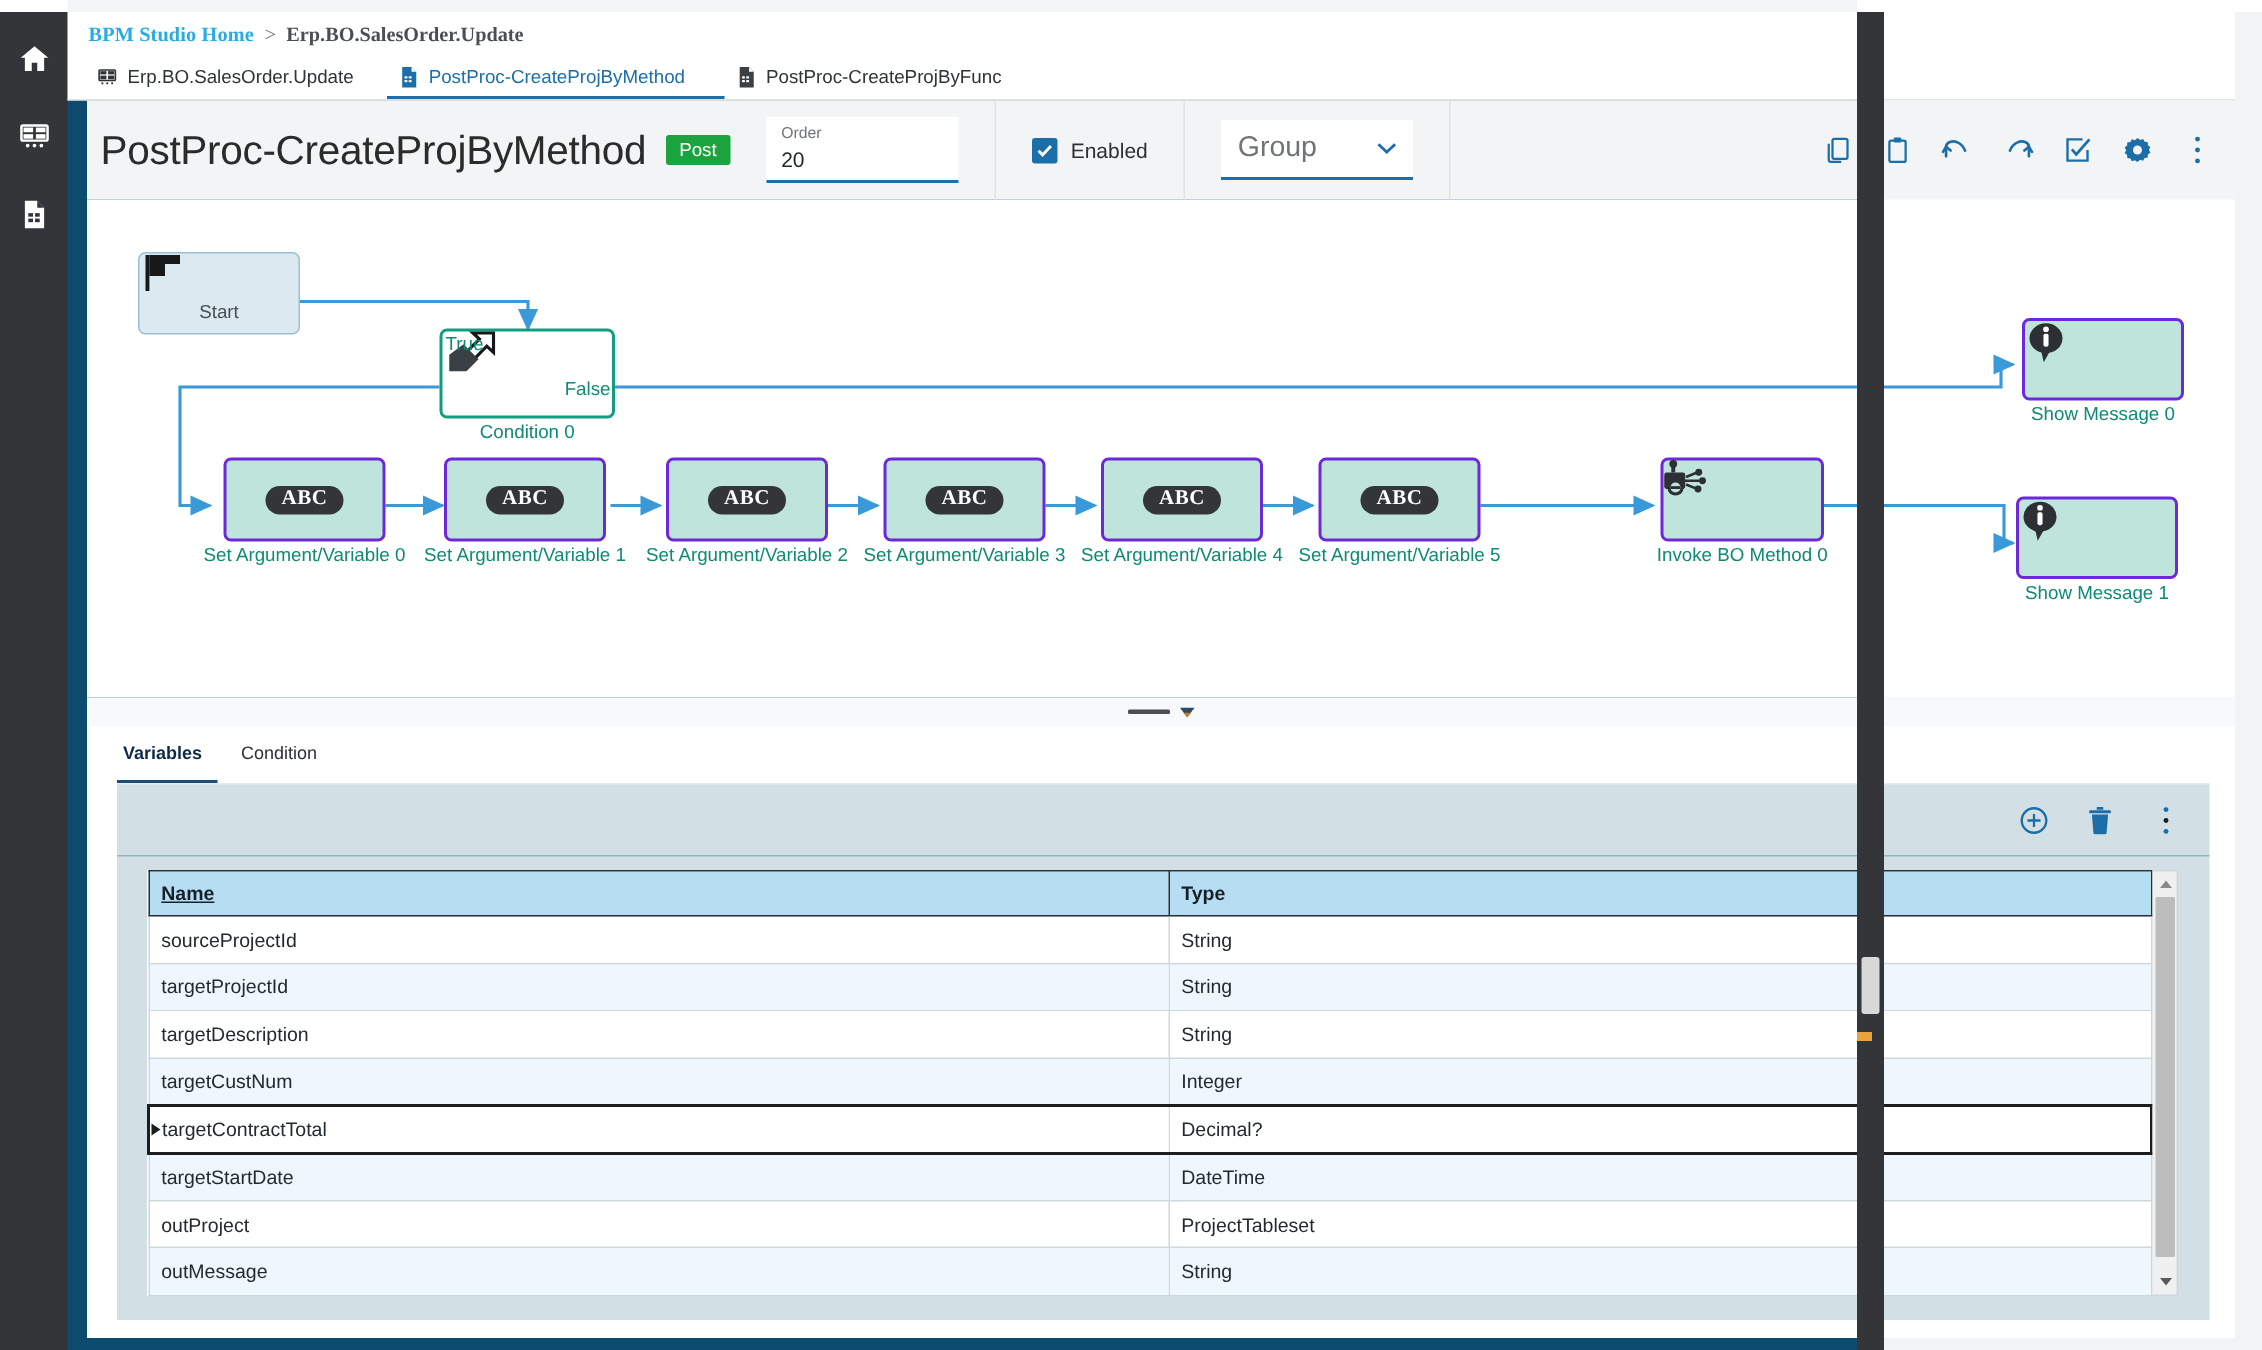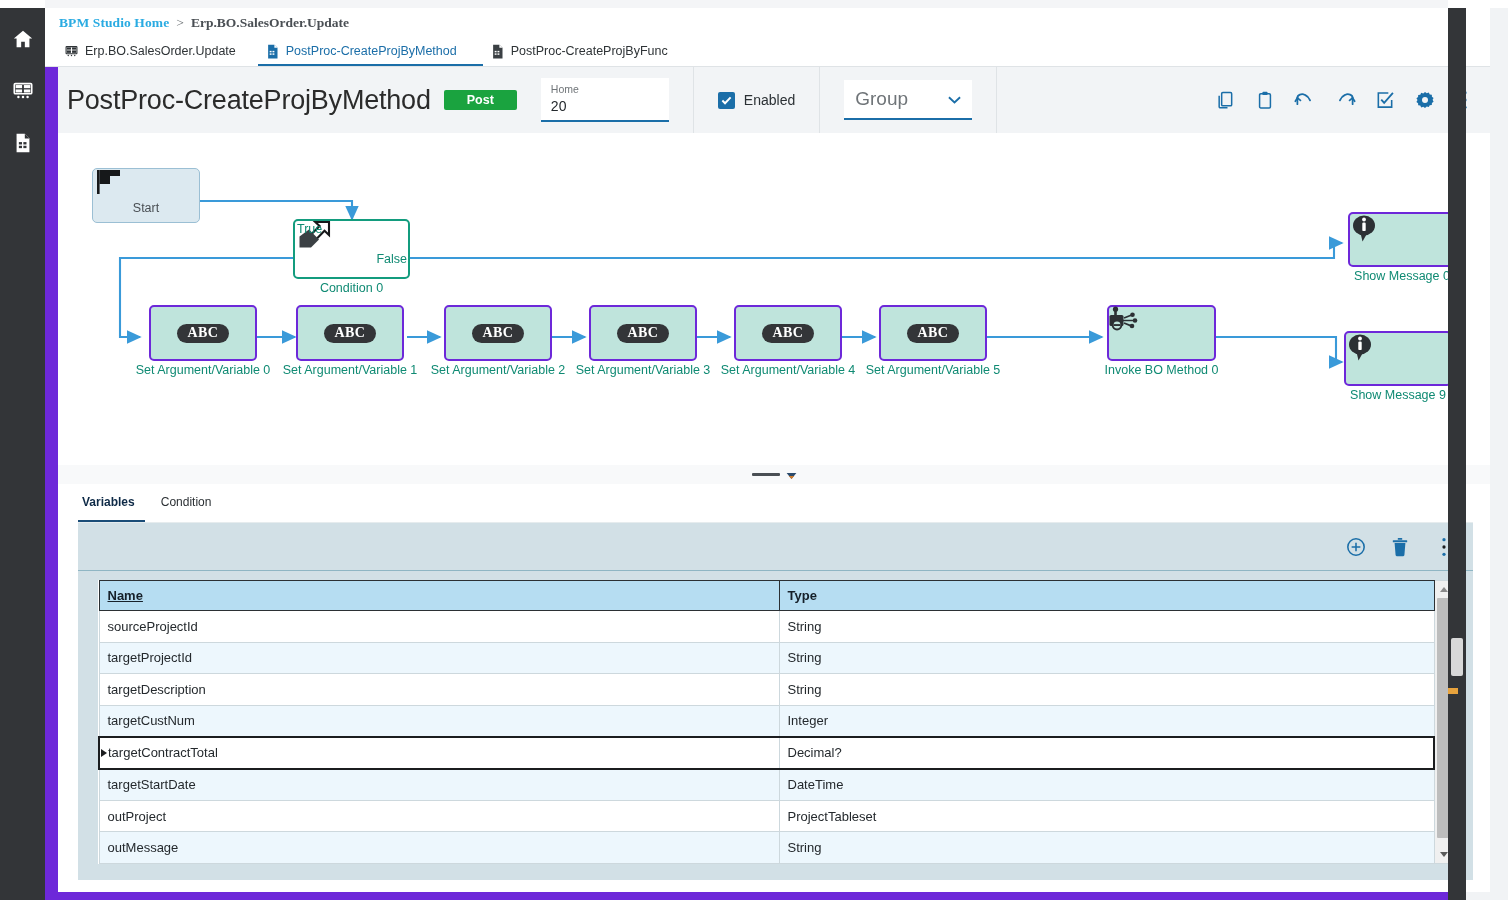--- a/index.html
+++ b/index.html
@@ -7,22 +7,22 @@
   html, body {
     margin: 0; padding: 0;
     width: 1508px; height: 900px;
     overflow: hidden;
     background: #f1f3f5;
     font-family: "Liberation Sans", sans-serif;
     -webkit-font-smoothing: antialiased;
   }
   #app {
     position: relative;
-    width: 1466px; height: 900px;
-    background: #6d28d9;
+    width: 1256px; height: 900px;
+    background: #0c4a6e;
   }
 
   
   .rail {
     position: absolute; left: 0; top: 8px;
     width: 45px; height: 892px;
     background: #333538;
     display: flex; flex-direction: column; align-items: center;
     padding-top: 16px; gap: 22px;
   }
@@ -84,22 +84,22 @@
     background: #f2f4f6;
     display: flex; align-items: center;
   }
   .h-title {
     font-size: 27px; color: #2b2b2b; font-weight: 400;
     margin-left: 9px; letter-spacing: -0.2px;
     white-space: nowrap;
   }
   .h-badge {
     background: #1aa33f; color: #ffffff;
-    font-size: 12.5px; font-weight: 700;
-    padding: 3px 23px; border-radius: 2px;
+    font-size: 12.5px; font-weight: 400;
+    padding: 3px 9px; border-radius: 2px;
     margin-left: 13px;
   }
   .h-field {
     margin-left: 24px; width: 128px; height: 44px;
     background: #ffffff; border-bottom: 2px solid #1b6ea8;
     padding: 5px 10px 0 10px; position: relative;
   }
   .h-field .lab { font-size: 10.5px; color: #6f7478; line-height: 13px; }
   .h-field .val { font-size: 14px; color: #24292d; line-height: 20px; }
   .h-div {
@@ -365,21 +365,21 @@
       </span>
       <span>PostProc-CreateProjByFunc</span>
     </div>
   </div>
 
   <div class="header">
     <div class="h-title">PostProc-CreateProjByMethod</div>
     <div class="h-badge">Post</div>
 
     <div class="h-field">
-      <div class="lab">Home</div>
+      <div class="lab">Order</div>
       <div class="val">20</div>
     </div>
 
     <div class="h-div"></div>
 
     <div class="h-check">
       <span class="cbox">
         <svg width="11" height="11" viewBox="0 0 12 12" fill="none" stroke="#ffffff" stroke-width="2.1">
           <path d="M1.5 6 L4.4 9 L10.5 2.5"></path>
         </svg>
@@ -572,21 +572,21 @@
 
     <div class="node" style="left:1286px; top:198px; width:108px; height:55px;">
       <div class="nbox act">
         <svg width="32" height="32" viewBox="0 0 32 32">
           <ellipse cx="16" cy="13.5" rx="11" ry="10" fill="#2c3034"></ellipse>
           <path d="M12.5 21 L14.5 29.5 L19 21.5 Z" fill="#2c3034"></path>
           <circle cx="16" cy="7.5" r="1.9" fill="#ffffff"></circle>
           <rect x="14.3" y="10.5" width="3.4" height="8.6" rx="1.2" fill="#ffffff"></rect>
         </svg>
       </div>
-      <div class="nlabel teal" style="top:57px;">Show Message 9</div>
+      <div class="nlabel teal" style="top:57px;">Show Message 1</div>
     </div>
   </div>
 
   <div class="splitter">
     <div class="sp-bar"></div>
     <span>
       <svg width="11" height="8" viewBox="0 0 12 9">
         <path d="M0.5 1 H11.5 L6 8 Z" fill="#2b4a6b"></path>
         <path d="M3 4.6 H9 L6 8 Z" fill="#d07b2a"></path>
       </svg>

